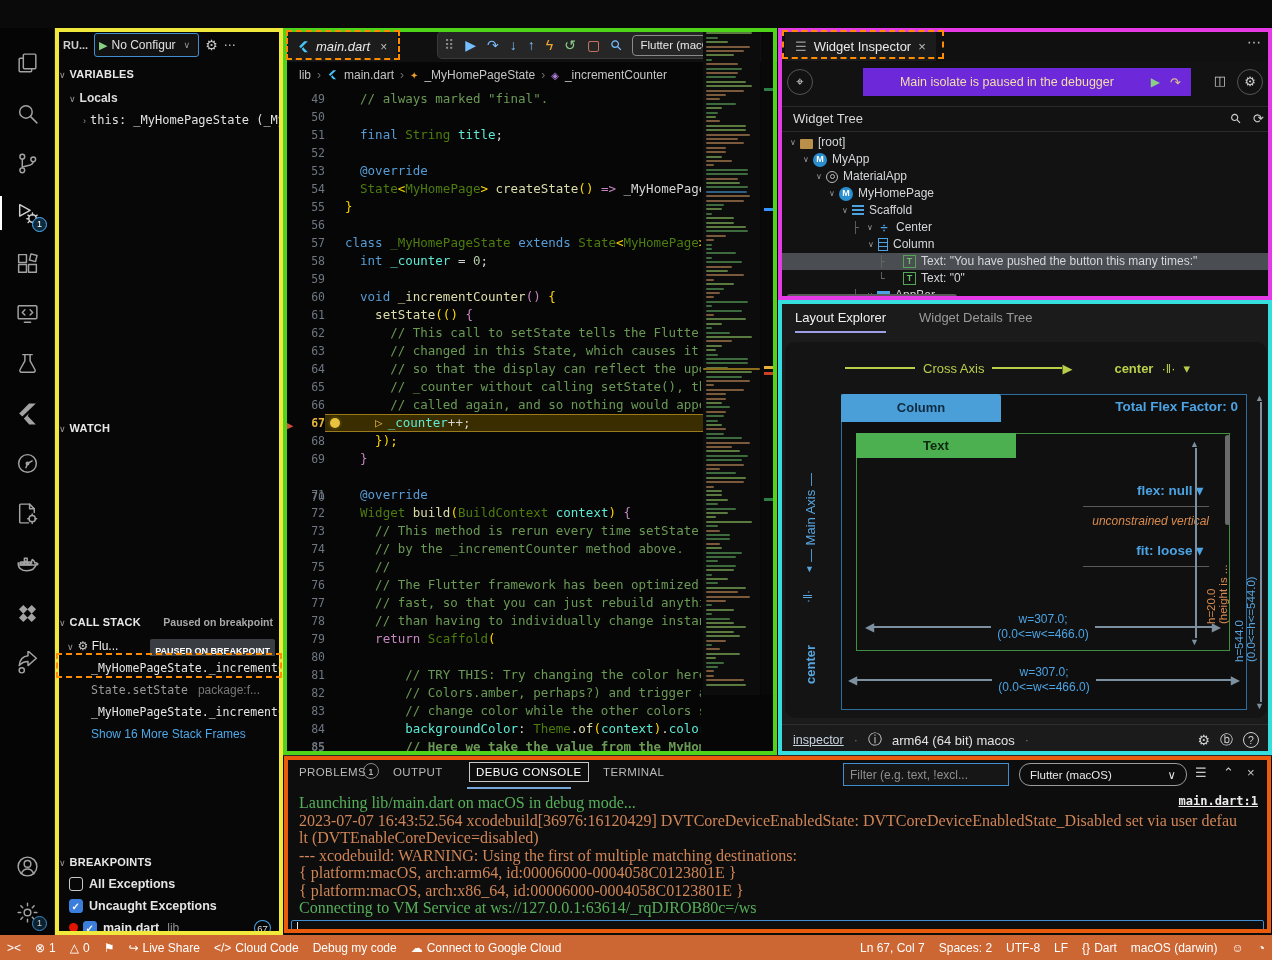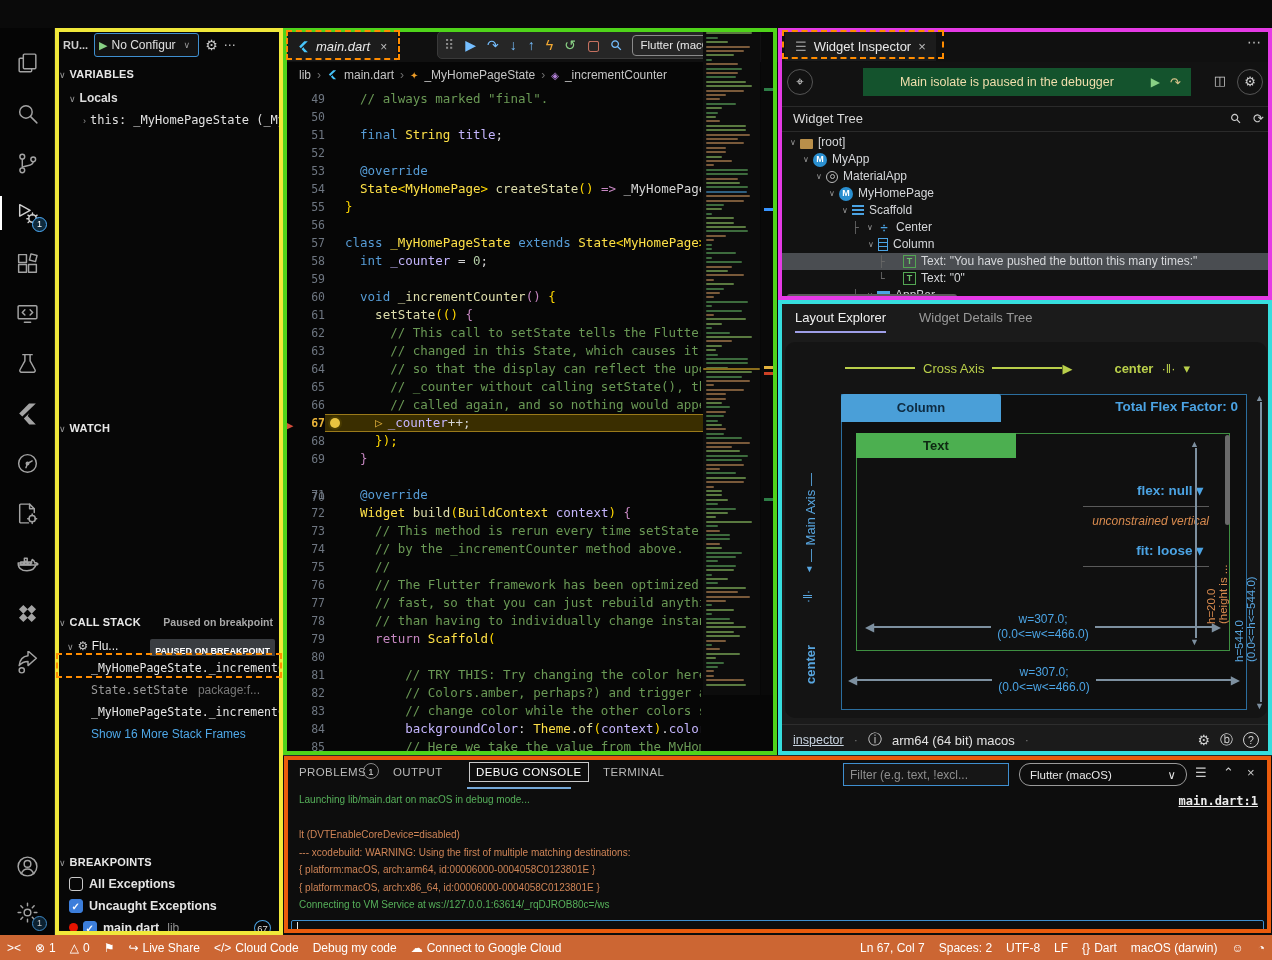--- a/index.html
+++ b/index.html
@@ -63,36 +63,36 @@
 .bc-sep{color:#6f6f6f}
 .bc-ic{font-size:10px}
 #code{position:absolute;left:0;top:60px;width:495px;height:667px}
 .cl{position:absolute;left:0;width:495px;height:18px;line-height:18px;font-size:12.5px}
 .cl .ln{position:absolute;left:0;top:0;width:42px;text-align:right;color:#6e7681;font-size:11.5px;font-family:"DejaVu Sans Mono",monospace}
 .cl .lc{position:absolute;left:62px;top:0;width:356px;white-space:pre;overflow:hidden;font-family:"DejaVu Sans Mono",monospace}
 .curbg{position:absolute;left:42px;width:381px;height:18px;background:#3a2e00;border-top:1px solid #9a7a1a;border-bottom:1px solid #9a7a1a}
 .cl.cur .ln{color:#e8b339;font-weight:bold}
 .bp-arrow{position:absolute;left:2px;top:2px;color:#d64d3a;font-size:11px}
 .bulb{position:absolute;left:47px;top:4px;width:10px;height:10px;border-radius:50%;background:#e9c340;box-shadow:0 0 0 2px #4a3c00}
-.tk-w{color:#d4d4d4}.tk-c{color:#6a9955}.tk-k{color:#569cd6}.tk-t{color:#fde047}.tk-f{color:#dcdcaa}
-.tk-v{color:#c4b5fd}.tk-n{color:#b5cea8}.tk-p{color:#c586c0}.tk-g{color:#ffd700}
+.tk-w{color:#d4d4d4}.tk-c{color:#6a9955}.tk-k{color:#569cd6}.tk-t{color:#4d7c0f}.tk-f{color:#dcdcaa}
+.tk-v{color:#5eead4}.tk-n{color:#b5cea8}.tk-p{color:#c586c0}.tk-g{color:#ffd700}
 .tk-a{color:#e2b13c;margin-right:5px}
 #minimap{position:absolute;left:420px;top:0;width:57px;height:667px;background:#0c0c0c;overflow:hidden}
 .mm-l{position:absolute;height:2px;border-radius:1px}
 #ruler{position:absolute;left:478px;top:0;width:16px;height:667px;background:#090909}
 .rl-m{position:absolute;left:3px;width:10px;height:3px}
 
 
 #rightpanel{position:absolute;left:778px;top:28px;width:494px;height:727px;background:#121212;border-left:1px solid #262626}
 #insp-tabrow{position:absolute;left:0;top:0;width:494px;height:34px;background:#101010}
 #insp-tab{position:absolute;left:6px;top:3px;height:30px;background:#1c1c1c;display:flex;align-items:center;gap:7px;padding:0 10px;color:#e9e9e9;font-size:13px}
 #insp-more{position:absolute;right:12px;top:6px;color:#bbb;font-size:14px}
 #insp-toolbar{position:absolute;left:0;top:36px;width:494px;height:38px}
 .circ-btn{position:absolute;width:26px;height:26px;border:1px solid #555;border-radius:50%;color:#cfcfcf;text-align:center;line-height:24px;font-size:13px}
-#banner{position:absolute;left:84px;top:4px;width:328px;height:28px;background:#14532d;display:flex;align-items:center;padding:0 10px;gap:10px}
+#banner{position:absolute;left:84px;top:4px;width:328px;height:28px;background:#6d28d9;display:flex;align-items:center;padding:0 10px;gap:10px}
 #banner .b-txt{color:#f2dfad;font-size:12.5px;flex:1;text-align:center;white-space:nowrap}
 #banner .b-res{color:#89d185;font-size:12px}
 #banner .b-step{color:#d9c48a;font-size:13px}
 #wt-header{position:absolute;left:0;top:78px;width:494px;height:26px;border-top:1px solid #2a2a2a;border-bottom:1px solid #2a2a2a}
 #wt-title{position:absolute;left:14px;top:4px;color:#dadada;font-size:13px}
 #wt-tree{position:absolute;left:0;top:106px;width:494px;height:168px;overflow:hidden}
 .wt-row{position:absolute;left:0;width:494px;height:17px;line-height:17px;display:flex;align-items:center;white-space:nowrap;color:#d5d7da;font-size:12px}
 .wt-row.sel{background:#4a4d51}
 .wt-chev{color:#9a9a9a;font-size:8px;width:12px;text-align:center}
 .wt-tee{color:#666;font-family:"DejaVu Sans Mono",monospace;font-size:11px;width:12px}
@@ -140,21 +140,21 @@
 
 #bottompanel{position:absolute;left:283px;top:755px;width:989px;height:180px;background:#0d0d0d;border-top:1px solid #2a2a2a}
 .pt{position:absolute;top:10px;font-size:11.5px;letter-spacing:.4px;color:#b9b9b9}
 .pt.on{color:#fff;border:1px solid #c9c9c9;padding:3px 6px;top:6px}
 .pt-under{position:absolute;background:#75a8d8;height:2px}
 #pb-badge{position:absolute;left:80px;top:7px;width:16px;height:16px;border:1px solid #8a8a8a;border-radius:50%;text-align:center;line-height:15px;font-size:9.5px;color:#ddd}
 #filter{position:absolute;left:560px;top:7px;width:166px;height:23px;background:#161616;border:1px solid #3f8fd0;color:#e0e0e0;font-size:12px;padding:0 6px;font-family:"Liberation Sans",sans-serif}
 #filter::placeholder{color:#8f8f8f}
 #dc-session{position:absolute;left:736px;top:7px;width:168px;height:23px;border:1px solid #9a9a9a;border-radius:11px;display:flex;align-items:center;justify-content:space-between;padding:0 10px;color:#e8e8e8;font-size:11.5px}
 .pp-ic{position:absolute;top:9px;color:#c9c9c9;font-size:13px}
-#console{position:absolute;left:16px;top:38px;width:960px;height:122px;font-family:Liberation Sans, sans-serif;font-size:10px}
+#console{position:absolute;left:16px;top:38px;width:960px;height:122px;font-family:Liberation Serif, serif;font-size:16px}
 .dc-line{position:absolute;left:0;white-space:pre}
 .dc-green{color:#56b05a}.dc-orange{color:#d08557}
 #dc-link{position:absolute;right:14px;top:38px;font-family:"DejaVu Sans Mono",monospace;font-size:12px;color:#ececec;text-decoration:underline;font-weight:bold}
 #dc-input{position:absolute;left:8px;top:164px;width:973px;height:11px;border:1px solid #3f8fd0;border-radius:2px}
 #dc-caret{position:absolute;left:14px;top:166px;width:1px;height:8px;background:#e8e8e8}
 
 
 .ann{position:absolute;border:4px solid;pointer-events:none;z-index:60}
 .ann-dot{position:absolute;border:2px dashed #ff8c00;pointer-events:none;z-index:61}
 </style>
@@ -484,21 +484,21 @@
           <span class="lc"><span class="tk-c">        // Colors.amber, perhaps?) and trigger a hot reload to see the AppBar</span></span>
         </div>
         <div class="cl" style="top: 614px;">
           <span class="ln">83</span>
           <span class="lc"><span class="tk-c">        // change color while the other colors stay the same.</span></span>
         </div>
         <div class="cl" style="top: 632px;">
           <span class="ln">84</span>
           <span class="lc"><span class="tk-w">        </span><span class="tk-v">backgroundColor</span><span class="tk-w">: </span><span class="tk-t">Theme</span><span class="tk-w">.</span><span class="tk-f">of</span><span class="tk-g">(</span><span class="tk-v">context</span><span class="tk-g">)</span><span class="tk-w">.</span><span class="tk-v">colorScheme</span></span>
         </div>
-        <div class="cl" style="top: 650px;">
+        <div class="cl" style="top: 650px; font-weight: bold;">
           <span class="ln">85</span>
           <span class="lc"><span class="tk-c">        // Here we take the value from the MyHomePage object that was created by</span></span>
         </div>
       </div>
     <div id="minimap">
         <div class="mm-l" style="top: 0px; left: 3px; width: 45px; background: rgb(73, 73, 79);"></div>
         <div class="mm-l" style="top: 4.4px; left: 3px; width: 46px; background: rgb(90, 122, 64);"></div>
         <div class="mm-l" style="top: 8.8px; left: 3px; width: 12px; background: rgb(61, 107, 61);"></div>
         <div class="mm-l" style="top: 13.2px; left: 3px; width: 22px; background: rgb(90, 122, 64);"></div>
         <div class="mm-l" style="top: 17.6px; left: 3px; width: 44px; background: rgb(122, 90, 58);"></div>
@@ -828,20 +828,21 @@
       <span>Flutter (macOS)</span>
       <span>∨</span>
     </div>
     <div id="panel-icons">
         <span class="pp-ic" style="left: 912px;">☰</span>
         <span class="pp-ic" style="left: 940px;">⌃</span>
         <span class="pp-ic" style="left: 964px;">×</span>
       </div>
     <div id="console">
         <div class="dc-line dc-green" style="top: 0px;">Launching lib/main.dart on macOS in debug mode...</div>
+        <div class="dc-line dc-orange" style="top: 17.5px;">2023-07-07 16:43:52.564 xcodebuild[36976:16120429] DVTCoreDeviceEnabledState: DVTCoreDeviceEnabledState_Disabled set via user defau</div>
         <div class="dc-line dc-orange" style="top: 35px;">lt (DVTEnableCoreDevice=disabled)</div>
         <div class="dc-line dc-orange" style="top: 52.5px;">--- xcodebuild: WARNING: Using the first of multiple matching destinations:</div>
         <div class="dc-line dc-orange" style="top: 70px;">{ platform:macOS, arch:arm64, id:00006000-0004058C0123801E }</div>
         <div class="dc-line dc-orange" style="top: 87.5px;">{ platform:macOS, arch:x86_64, id:00006000-0004058C0123801E }</div>
         <div class="dc-line dc-green" style="top: 105px;">Connecting to VM Service at ws://127.0.0.1:63614/_rqDJROB80c=/ws</div>
       </div>
     <a id="dc-link">main.dart:1</a>
     <div id="dc-input"></div>
     <div id="dc-caret"></div>
   </div>

